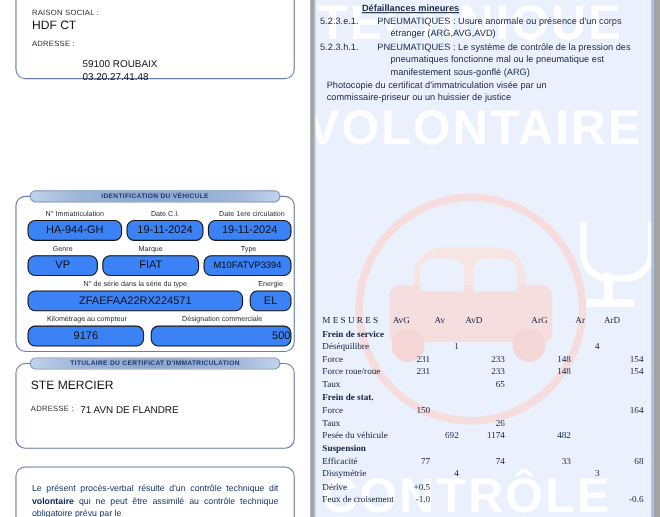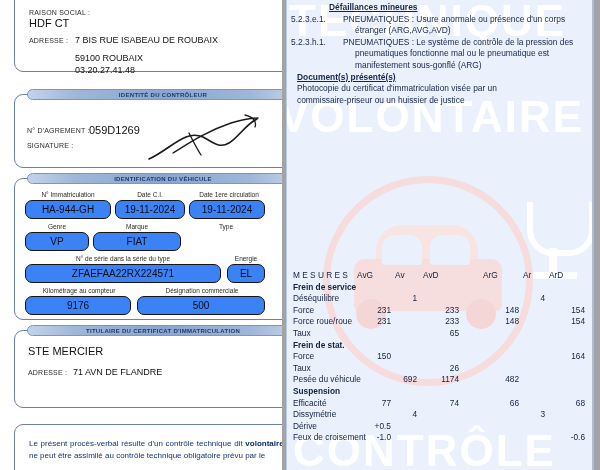--- a/index.html
+++ b/index.html
@@ -18,21 +18,20 @@
   }
 
   
   .left-col {
     position: absolute;
     left: 0;
     top: 0;
     width: 282px;
     height: 470px;
     background: #ffffff;
-    padding-left: 44px;
   }
 
   .card {
     position: absolute;
     left: 14px;
     right: 14px;
     border: 1px solid #6b7fa8;
     border-radius: 9px;
     background: #ffffff;
     box-sizing: border-box;
@@ -274,23 +273,23 @@
     margin-left: -6px;
     white-space: nowrap;
   }
   .defect-text { flex: 1; }
   .defect-cont { margin-left: 58px; }
 
   
   .measures {
     position: absolute;
     left: 0px;
-    top: 270px;
+    top: 286px;
     width: 308px;
-    font-family: Liberation Sans, sans-serif;
+    font-family: Liberation Serif, serif;
     font-size: 8.3px;
     line-height: 11.6px;
     color: #12213f;
   }
   .m-row { position: relative; height: 11.6px; white-space: nowrap; }
   .m-name { position: absolute; left: 6px; }
   .m-name.bold { font-weight: bold; }
   .m-row span.c { position: absolute; text-align: right; }
   .c-avg { left: 68px;  width: 36px; }
   .c-av  { left: 108px; width: 22px; }
@@ -310,37 +309,24 @@
 <body>
 
 <div class="page">
 
   <div class="left-col">
 
     <div class="card" id="card-company">
       <div class="lbl co-raison">RAISON SOCIAL :</div>
       <div class="val-lg co-name">HDF CT</div>
       <div class="lbl co-adr-lbl">ADRESSE :</div>
-      <div class="val-md co-adr-1">7 BIS RUE ISABEAU DE ROUBAIX</div>
       <div class="val-md co-adr-2">59100 ROUBAIX</div>
       <div class="val-md co-tel">03.20.27.41.48</div>
     </div>
 
-    <div class="card" id="card-controller">
-      <div class="card-title">IDENTITÉ DU CONTRÔLEUR</div>
-      <div class="lbl ct-agr-lbl">N° D'AGREMENT :</div>
-      <div class="val-lg ct-agr-val">059D1269</div>
-      <div class="lbl ct-sig-lbl">SIGNATURE :</div>
-      <svg class="signature" viewBox="0 0 120 56">
-        <path d="M4 50 C 26 40, 40 20, 58 28 C 68 33, 74 40, 84 34 C 94 28, 100 16, 112 10" stroke="#1a1a1a" stroke-width="1.6" fill="none" stroke-linecap="round"></path>
-        <path d="M28 44 C 44 34, 62 22, 86 14 C 96 11, 104 9, 113 9" stroke="#1a1a1a" stroke-width="1.4" fill="none" stroke-linecap="round"></path>
-        <path d="M44 24 C 48 32, 52 40, 56 46" stroke="#1a1a1a" stroke-width="1.3" fill="none" stroke-linecap="round"></path>
-        <path d="M100 6 C 108 8, 112 12, 110 18" stroke="#1a1a1a" stroke-width="1.3" fill="none" stroke-linecap="round"></path>
-      </svg>
-    </div>
 
     <div class="card" id="card-vehicle">
       <div class="card-title">IDENTIFICATION DU VÉHICULE</div>
 
       <div class="field-lbl" style="left:12px; top:12px; width:82px;">N° Immatriculation</div>
       <div class="field" style="left:10px; top:21px; width:86px; height:19px;">
         <div class="field-val">HA-944-GH</div>
       </div>
 
       <div class="field-lbl" style="left:104px; top:12px; width:62px;">Date C.I.</div>
@@ -357,38 +343,41 @@
       <div class="field" style="left:10px; top:53px; width:64px; height:19px;text-align:center;">
         <div class="field-val">VP</div>
       </div>
 
       <div class="field-lbl" style="left:80px; top:44px; width:84px;">Marque</div>
       <div class="field" style="left:78px; top:53px; width:88px; height:19px;">
         <div class="field-val">FIAT</div>
       </div>
 
       <div class="field-lbl" style="left:172px; top:44px; width:78px;">Type</div>
+      <div class="field" style="left:170px; top:53px; width:80px; height:19px;">
+        <div class="field-val small">M10FATVP3394</div>
+      </div>
 
       <div class="field-lbl" style="left:10px; top:76px; width:196px;">N° de série dans la série du type</div>
       <div class="field" style="left:10px; top:85px; width:196px; height:19px;">
         <div class="field-val">ZFAEFAA22RX224571</div>
       </div>
 
       <div class="field-lbl" style="left:210px; top:76px; width:42px;">Energie</div>
       <div class="field" style="left:212px; top:85px; width:38px; height:19px;">
         <div class="field-val">EL</div>
       </div>
 
       <div class="field-lbl" style="left:12px; top:108px; width:104px;">Kilométrage au compteur</div>
       <div class="field" style="left:10px; top:117px; width:106px; height:19px;">
         <div class="field-val">9176</div>
       </div>
 
       <div class="field-lbl" style="left:124px; top:108px; width:126px;">Désignation commerciale</div>
-      <div class="field" style="left:122px; top:117px; width:128px; height:19px;">
+      <div class="field" style="left:122px; top:117px; width:128px; height:19px;text-align:right;">
         <div class="field-val">500</div>
       </div>
     </div>
 
     <div class="card" id="card-holder">
       <div class="card-title">TITULAIRE DU CERTIFICAT D'IMMATRICULATION</div>
       <div class="val-lg ho-name">STE MERCIER</div>
       <div class="lbl ho-adr-lbl">ADRESSE :</div>
       <div class="val-md ho-adr-1">71 AVN DE FLANDRE</div>
     </div>
@@ -429,21 +418,20 @@
         </div>
         <div class="defect-cont">étranger (ARG,AVG,AVD)</div>
 
         <div class="defect-row">
           <span class="defect-code">5.2.3.h.1.</span>
           <span class="defect-text">PNEUMATIQUES : Le système de contrôle de la pression des</span>
         </div>
         <div class="defect-cont">pneumatiques fonctionne mal ou le pneumatique est</div>
         <div class="defect-cont">manifestement sous-gonflé (ARG)</div>
 
-        <div class="defects-head" style="margin-left:0;">Document(s) présenté(s)</div>
         <div>Photocopie du certificat d'immatriculation visée par un</div>
         <div>commissaire-priseur ou un huissier de justice</div>
       </div>
 
       <div class="measures">
         <div class="m-row m-head">
           <span class="m-name">M E S U R E S</span>
           <span class="c c-avg">AvG</span>
           <span class="c c-av">Av</span>
           <span class="c c-avd">AvD</span>
@@ -496,21 +484,21 @@
               <span class="c c-avd">1174</span>
               <span class="c c-arg">482</span>
             </div>
             <div class="m-row">
               <span class="m-name bold">Suspension</span>
             </div>
             <div class="m-row">
               <span class="m-name">Efficacité</span>
               <span class="c c-avg">77</span>
               <span class="c c-avd">74</span>
-              <span class="c c-arg">66</span>
+              <span class="c c-arg">33</span>
               <span class="c c-ard">68</span>
             </div>
             <div class="m-row">
               <span class="m-name">Dissymétrie</span>
               <span class="c c-av">4</span>
               <span class="c c-ar">3</span>
             </div>
             <div class="m-row">
               <span class="m-name">Dérive</span>
               <span class="c c-avg">+0.5</span>

